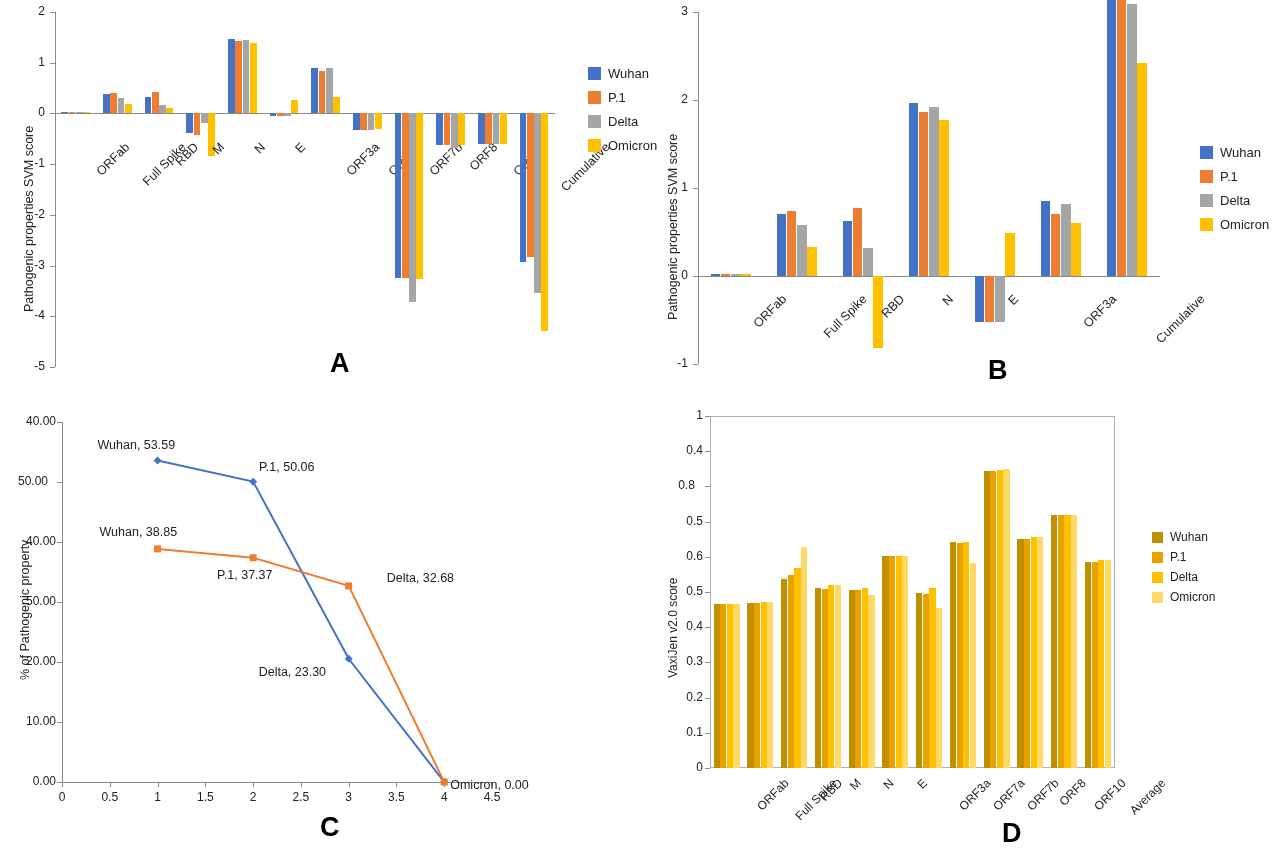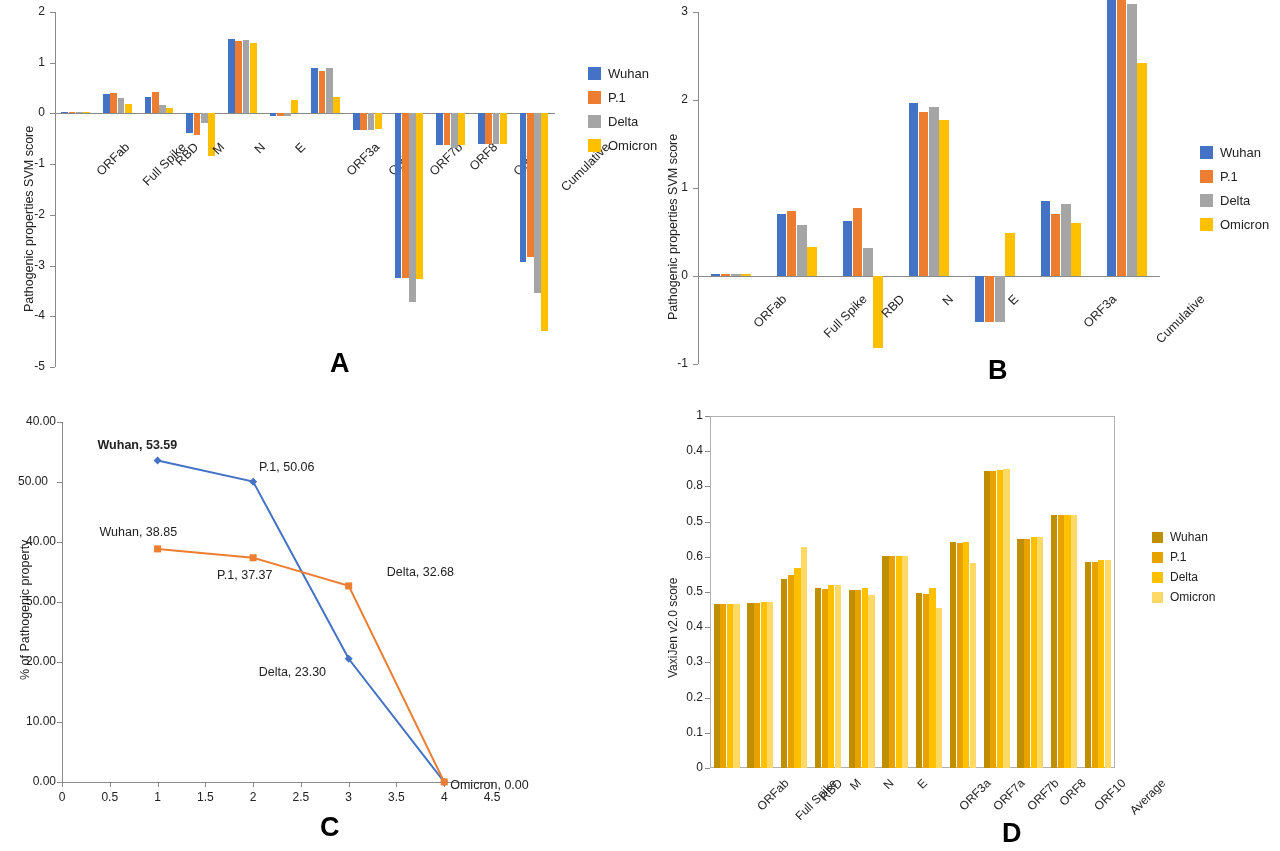--- a/index.html
+++ b/index.html
@@ -286,26 +286,26 @@
         <polygon points="157.55555555555554,56.45999999999997 161.55555555555554,60.45999999999997 157.55555555555554,64.45999999999998 153.55555555555554,60.45999999999997" fill="#4472C4"></polygon>
         <polygon points="253.11111111111111,77.63999999999999 257.1111111111111,81.63999999999999 253.11111111111111,85.63999999999999 249.11111111111111,81.63999999999999" fill="#4472C4"></polygon>
         <polygon points="348.6666666666667,254.82 352.6666666666667,258.82 348.6666666666667,262.82 344.6666666666667,258.82" fill="#4472C4"></polygon>
         <polygon points="444.22222222222223,378 448.22222222222223,382 444.22222222222223,386 440.22222222222223,382" fill="#4472C4"></polygon>
         <polyline points="157.6,148.9 253.1,157.8 348.7,185.9 444.2,382.0" fill="none" stroke="#ED7D31" stroke-width="2"></polyline>
         <rect x="154.05555555555554" y="145.39999999999998" width="7" height="7" fill="#ED7D31"></rect>
         <rect x="249.61111111111111" y="154.28000000000003" width="7" height="7" fill="#ED7D31"></rect>
         <rect x="345.1666666666667" y="182.42000000000002" width="7" height="7" fill="#ED7D31"></rect>
         <rect x="440.72222222222223" y="378.5" width="7" height="7" fill="#ED7D31"></rect>
       </svg>
-      <div class="dlabel" style="left: 97.5556px; top: 38.46px; font-weight: bold;">Wuhan, 53.59</div>
+      <div class="dlabel" style="left: 97.5556px; top: 38.46px;">Wuhan, 53.59</div>
       <div class="dlabel" style="left: 259.111px; top: 59.64px;">P.1, 50.06</div>
       <div class="dlabel" style="left: 258.667px; top: 264.82px;">Delta, 23.30</div>
       <div class="dlabel" style="left: 99.5556px; top: 124.9px;">Wuhan, 38.85</div>
       <div class="dlabel" style="left: 217.111px; top: 167.78px;">P.1, 37.37</div>
-      <div class="dlabel" style="left: 358.667px; top: 165px; padding-left: 28px;">Delta, 32.68</div>
+      <div class="dlabel" style="left: 358.667px; top: 171px; padding-left: 28px;">Delta, 32.68</div>
       <div class="dlabel" style="left: 450.222px; top: 378px;">Omicron, 0.00</div>
     </div>
 
   <div class="panel" id="panelD" style="left:640px; top:400px; width:640px; height:451px;">
     <div class="panel-letter" style="left: 362px; top: 418px;">D</div>
   <div style="position: absolute; left: 70px; top: 16px; width: 405px; height: 352px; border: 1px solid rgb(176, 176, 176);"></div>
       <div class="axis-line" style="left: 65px; top: 368px; width: 5px; height: 1px;"></div>
       <div class="tick-label" style="left: 30px; top: 360px; width: 33px; text-align: right;">0</div>
       <div class="axis-line" style="left: 65px; top: 332.8px; width: 5px; height: 1px;"></div>
       <div class="tick-label" style="left: 30px; top: 324.8px; width: 33px; text-align: right;">0.1</div>
@@ -315,21 +315,21 @@
       <div class="tick-label" style="left: 30px; top: 254.4px; width: 33px; text-align: right;">0.3</div>
       <div class="axis-line" style="left: 65px; top: 227.2px; width: 5px; height: 1px;"></div>
       <div class="tick-label" style="left: 30px; top: 219.2px; width: 33px; text-align: right;">0.4</div>
       <div class="axis-line" style="left: 65px; top: 192px; width: 5px; height: 1px;"></div>
       <div class="tick-label" style="left: 30px; top: 184px; width: 33px; text-align: right;">0.5</div>
       <div class="axis-line" style="left: 65px; top: 156.8px; width: 5px; height: 1px;"></div>
       <div class="tick-label" style="left: 30px; top: 148.8px; width: 33px; text-align: right;">0.6</div>
       <div class="axis-line" style="left: 65px; top: 121.6px; width: 5px; height: 1px;"></div>
       <div class="tick-label" style="left: 30px; top: 113.6px; width: 33px; text-align: right;">0.5</div>
       <div class="axis-line" style="left: 65px; top: 86.4px; width: 5px; height: 1px;"></div>
-      <div class="tick-label" style="left: 30px; top: 78.4px; width: 33px; text-align: right;">0.8</div>
+      <div class="tick-label" style="left: 30px; top: 78.4px; width: 33px; text-align: center;">0.8</div>
       <div class="axis-line" style="left: 65px; top: 51.2px; width: 5px; height: 1px;"></div>
       <div class="tick-label" style="left: 30px; top: 43.2px; width: 33px; text-align: right;">0.4</div>
       <div class="axis-line" style="left: 65px; top: 16px; width: 5px; height: 1px;"></div>
       <div class="tick-label" style="left: 30px; top: 8px; width: 33px; text-align: right;">1</div>
       <div class="bar" style="left: 73.7125px; top: 203.968px; width: 6.18125px; height: 164.032px; background: rgb(191, 143, 0);"></div>
       <div class="bar" style="left: 80.2938px; top: 203.968px; width: 6.18125px; height: 164.032px; background: rgb(232, 162, 0);"></div>
       <div class="bar" style="left: 86.875px; top: 203.968px; width: 6.18125px; height: 164.032px; background: rgb(255, 192, 0);"></div>
       <div class="bar" style="left: 93.4562px; top: 203.968px; width: 6.18125px; height: 164.032px; background: rgb(255, 217, 102);"></div>
       <div class="cat-label" style="left: 102.875px; top: 376px; font-size: 12px;">ORFab</div>
       <div class="bar" style="left: 107.463px; top: 202.56px; width: 6.18125px; height: 165.44px; background: rgb(191, 143, 0);"></div>

